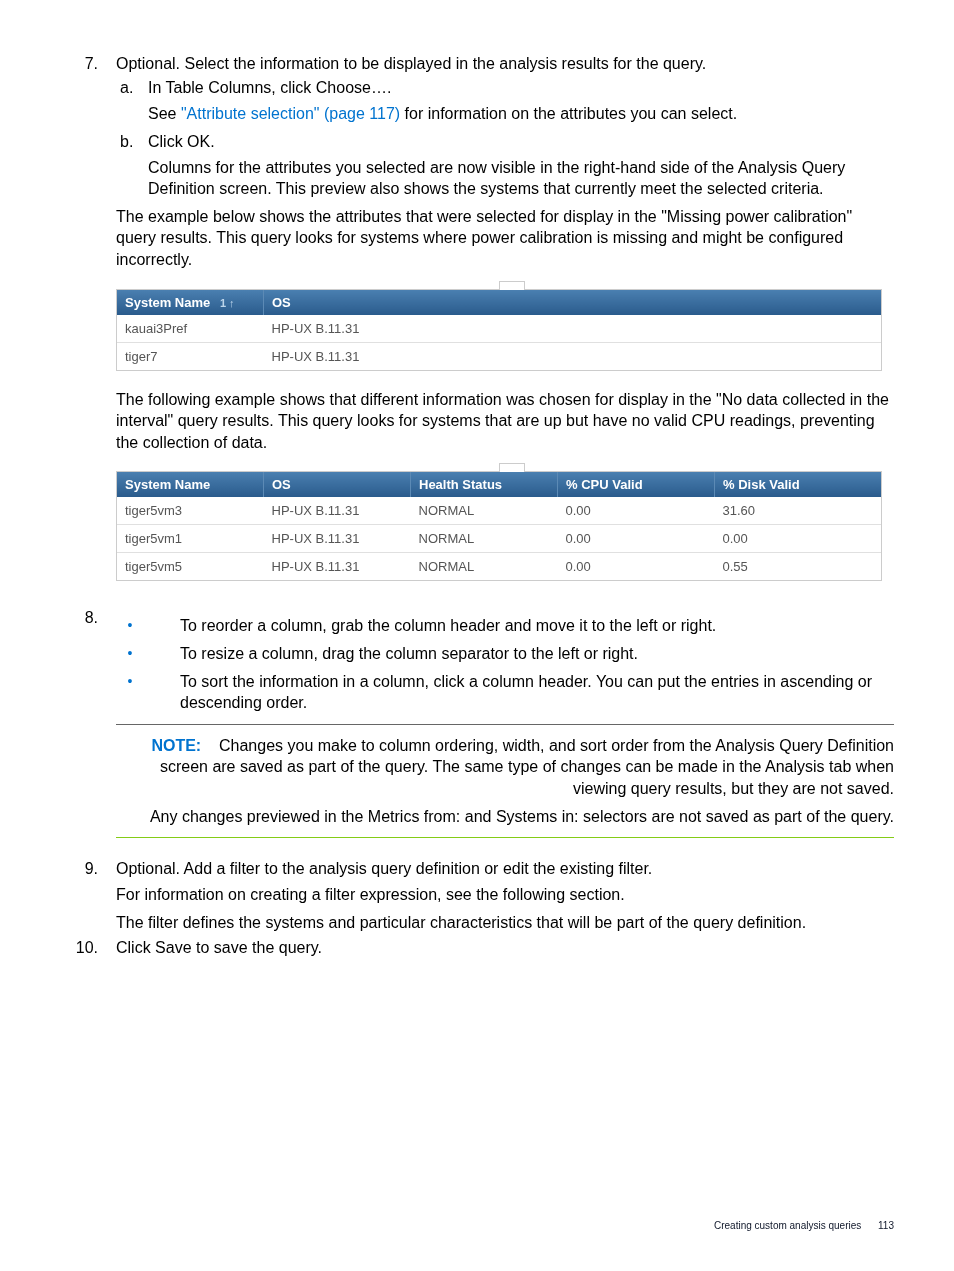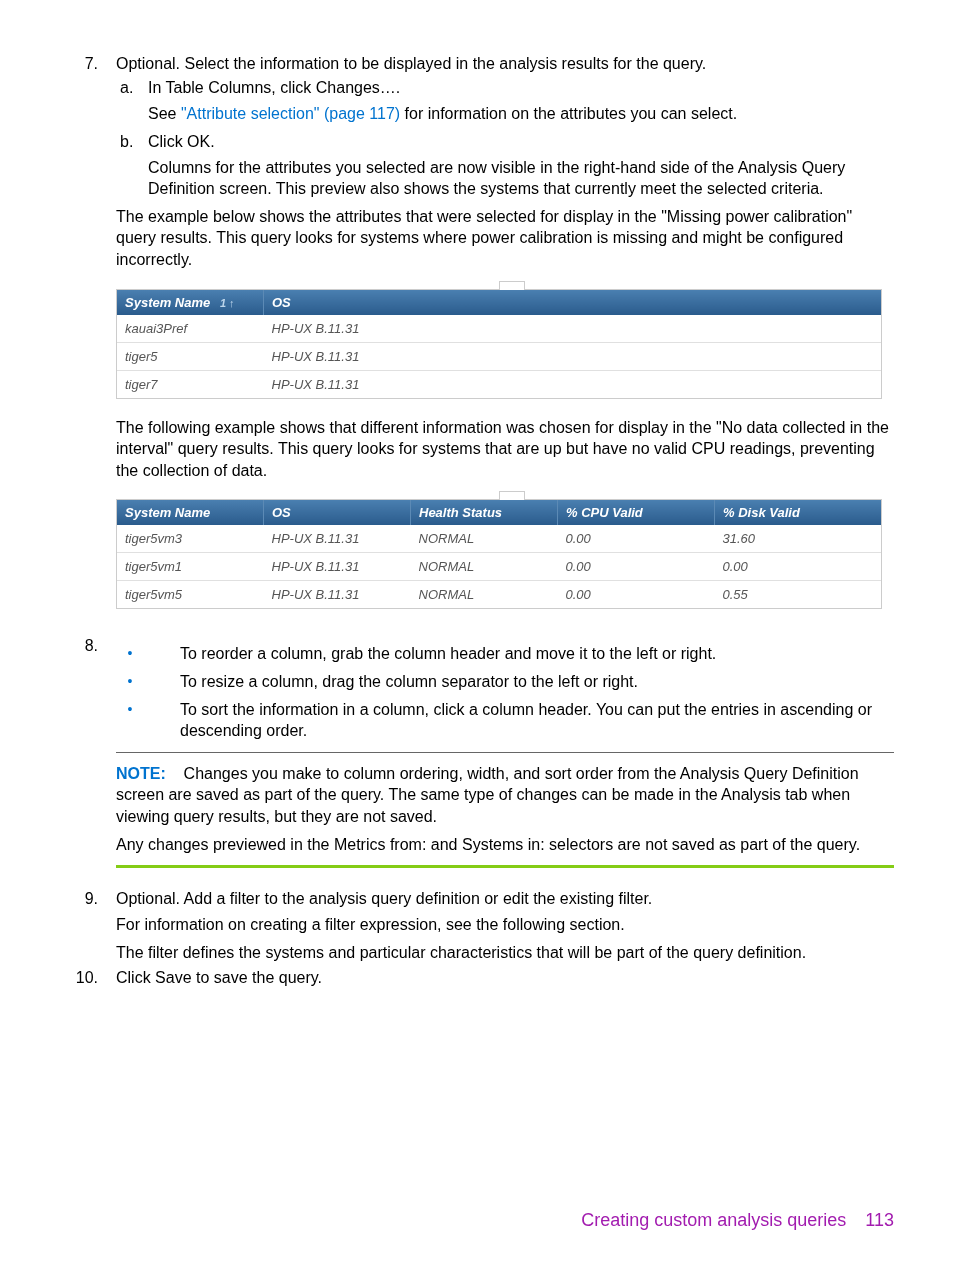--- a/index.html
+++ b/index.html
@@ -49,21 +49,20 @@
   .link {
     color: #0073cf;
   }
   b { font-weight: normal; }
 
   
   .tbl-wrap {
     margin: 18px 12px 18px 0;
     border: 1px solid #ccc;
     position: relative;
-    font-style: italic;
   }
   .tbl-tab {
     position: absolute;
     top: -9px;
     left: 50%;
     width: 24px;
     height: 8px;
     border: 1px solid #ccc;
     border-bottom: none;
     background: #fff;
@@ -108,54 +107,55 @@
     width: 28px;
     text-align: center;
     flex-shrink: 0;
     font-size: 14px;
     padding-top: 2px;
   }
   .bullets .b-text { flex: 1; line-height: 1.35; margin-left: 36px; }
 
   .note-block {
     border-top: 1px solid #666;
-    border-bottom: 3px solid #84cc16;
+    border-bottom: 1px solid #84cc16;
     padding: 10px 0;
     margin: 10px 0 18px 0;
     line-height: 1.35;
+    text-align: right;
   }
   .note-label {
     color: #0073cf;
     font-weight: bold;
   }
 
   .footer {
     position: absolute;
     bottom: 40px;
     right: 60px;
-    font-size: 18px;
-    color: #a21caf;
+    font-size: 10px;
+    color: #0f172a;
   }
   .footer .pg { margin-left: 14px; }
 </style>
 </head>
 <body>
 
 <div class="page">
 
   <div class="ol-item">
     <div class="ol-num">7.</div>
     <div class="ol-body">
       <div>Optional. Select the information to be displayed in the analysis results for the query.</div>
 
       <div class="sub-letter">
         <div class="let">a.</div>
         <div class="sbody">
           <div>
-            <span>In </span><b>Table Columns</b><span>, click </span><b>Changes…</b><span>.</span>
+            <span>In </span><b>Table Columns</b><span>, click </span><b>Choose…</b><span>.</span>
           </div>
           <div class="para">
             <span>See </span><span class="link">"Attribute selection" (page 117)</span><span> for information on the attributes you can select.</span>
           </div>
         </div>
       </div>
 
       <div class="sub-letter" style="margin-top:8px;">
         <div class="let">b.</div>
         <div class="sbody">
@@ -179,24 +179,20 @@
               </th>
               <th>OS</th>
             </tr>
           </thead>
           <tbody>
             <tr>
                 <td>kauai3Pref</td>
                 <td>HP-UX B.11.31</td>
               </tr>
             <tr>
-                <td>tiger5</td>
-                <td>HP-UX B.11.31</td>
-              </tr>
-            <tr>
                 <td>tiger7</td>
                 <td>HP-UX B.11.31</td>
               </tr>
           </tbody>
         </table>
       </div>
 
       <div class="para">The following example shows that different information was chosen for display in the "No data collected in the interval" query results. This query looks for systems that are up but have no valid CPU readings, preventing the collection of data.</div>
 
       <div class="tbl-wrap">

